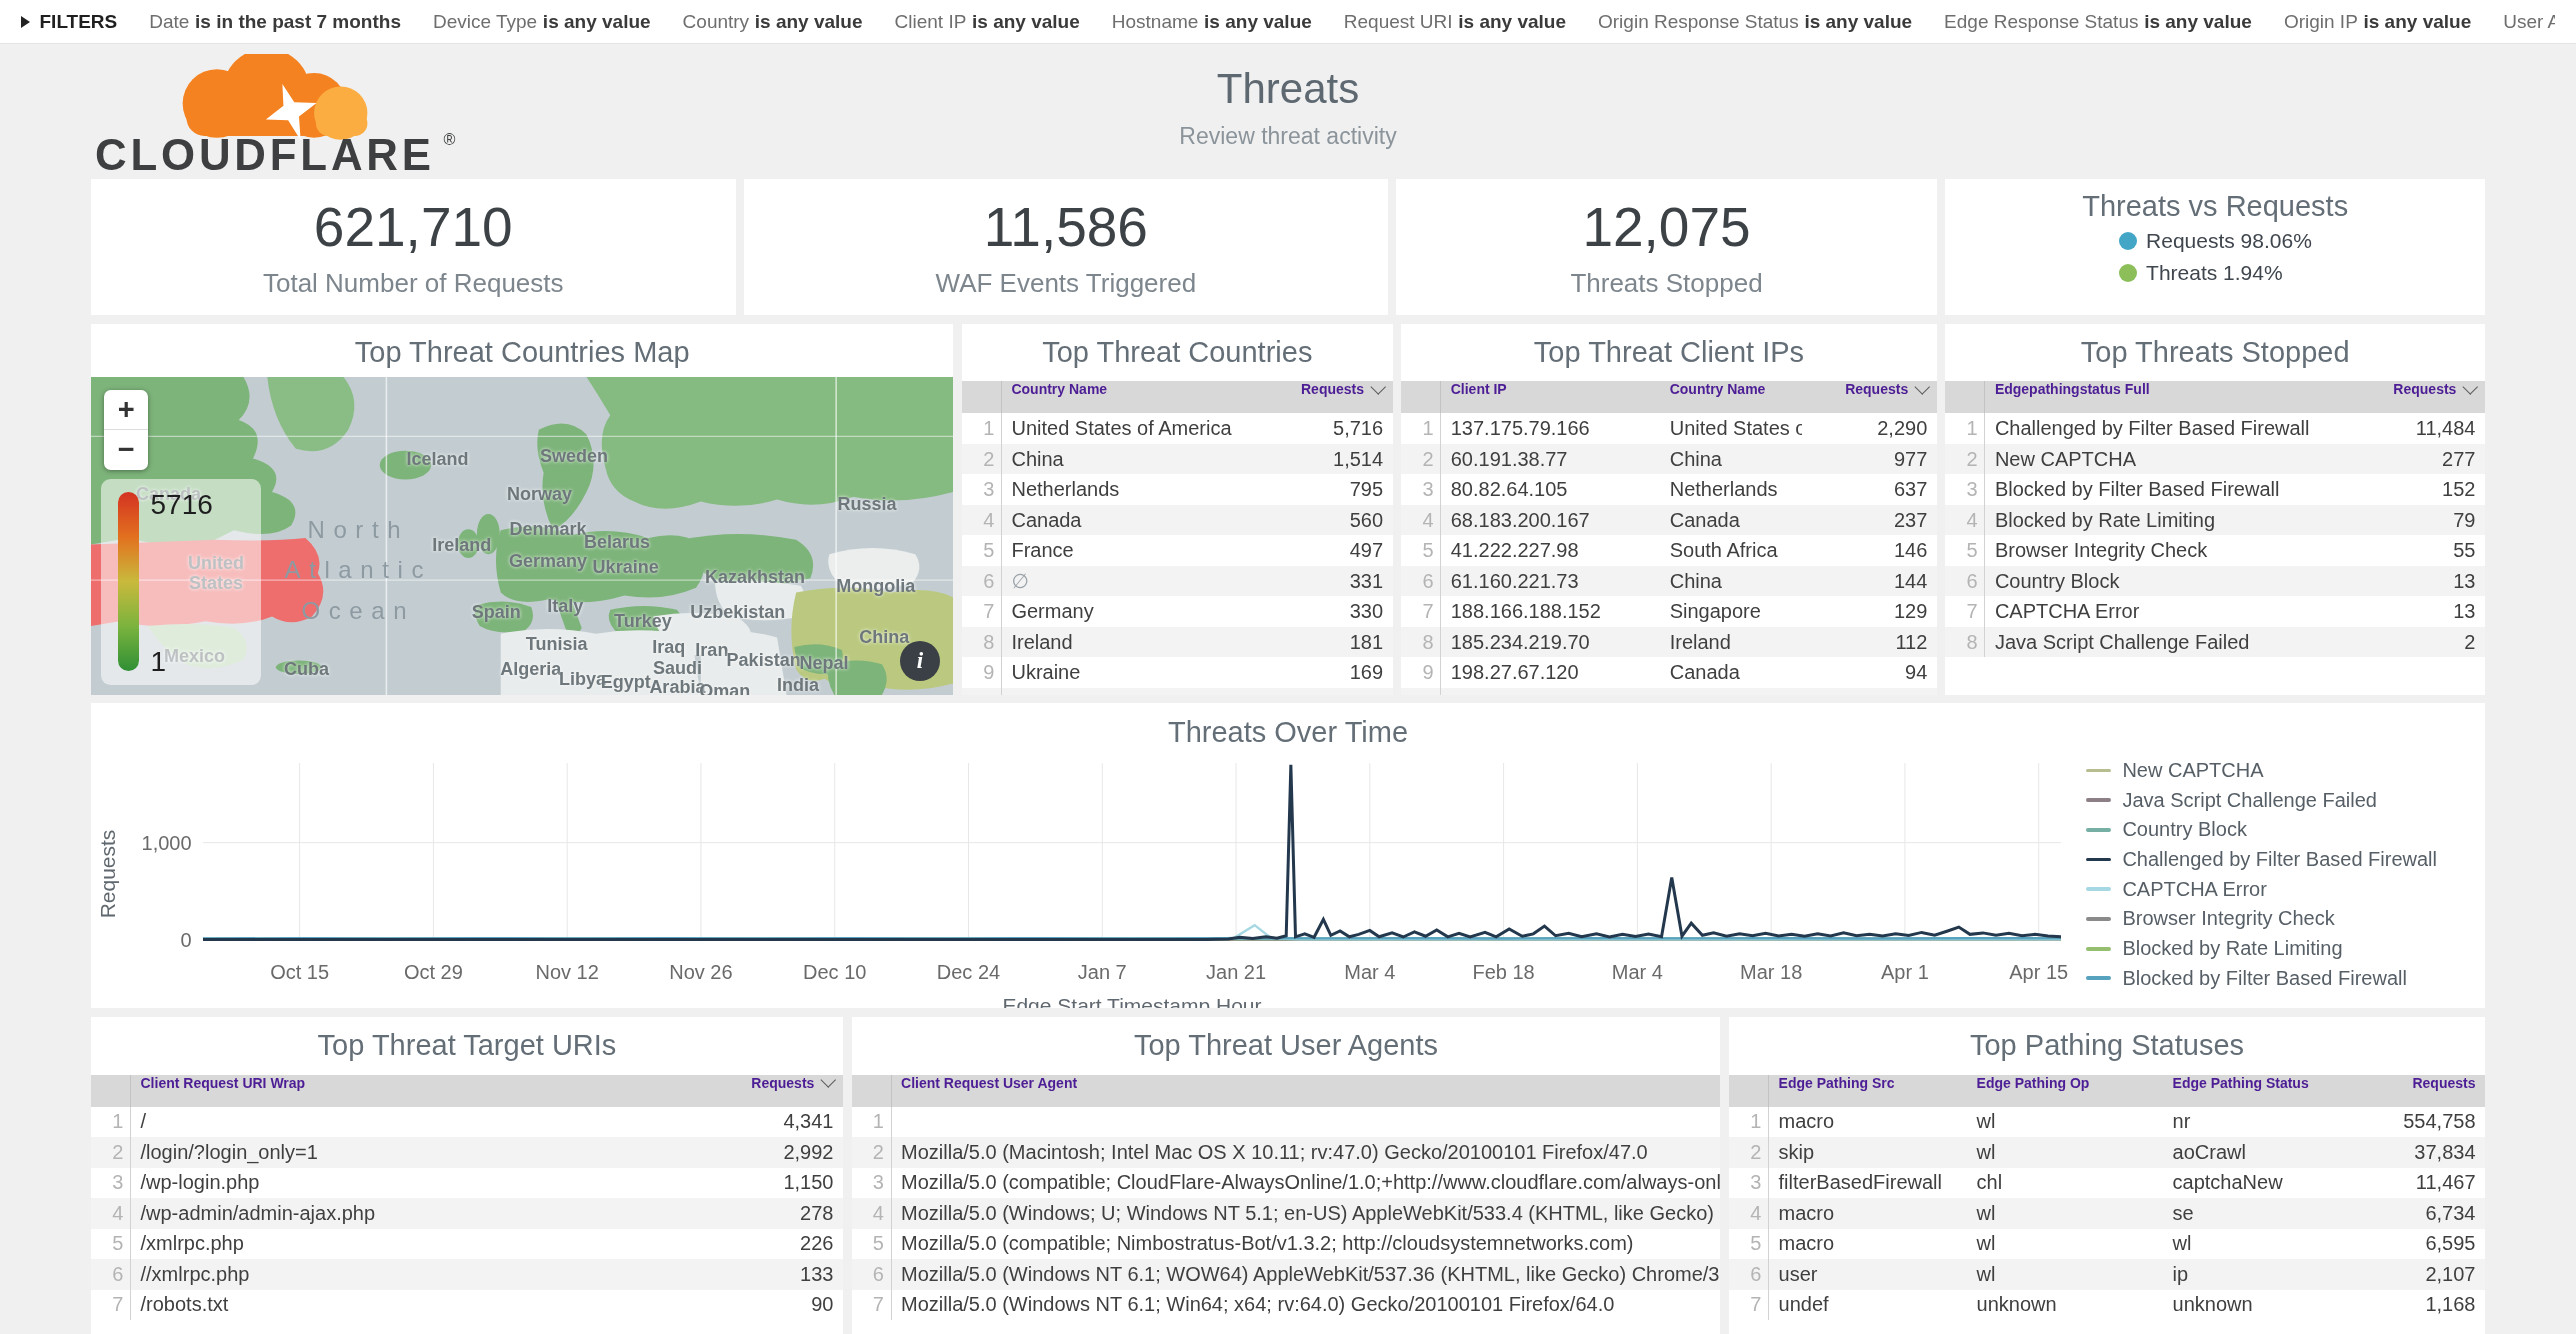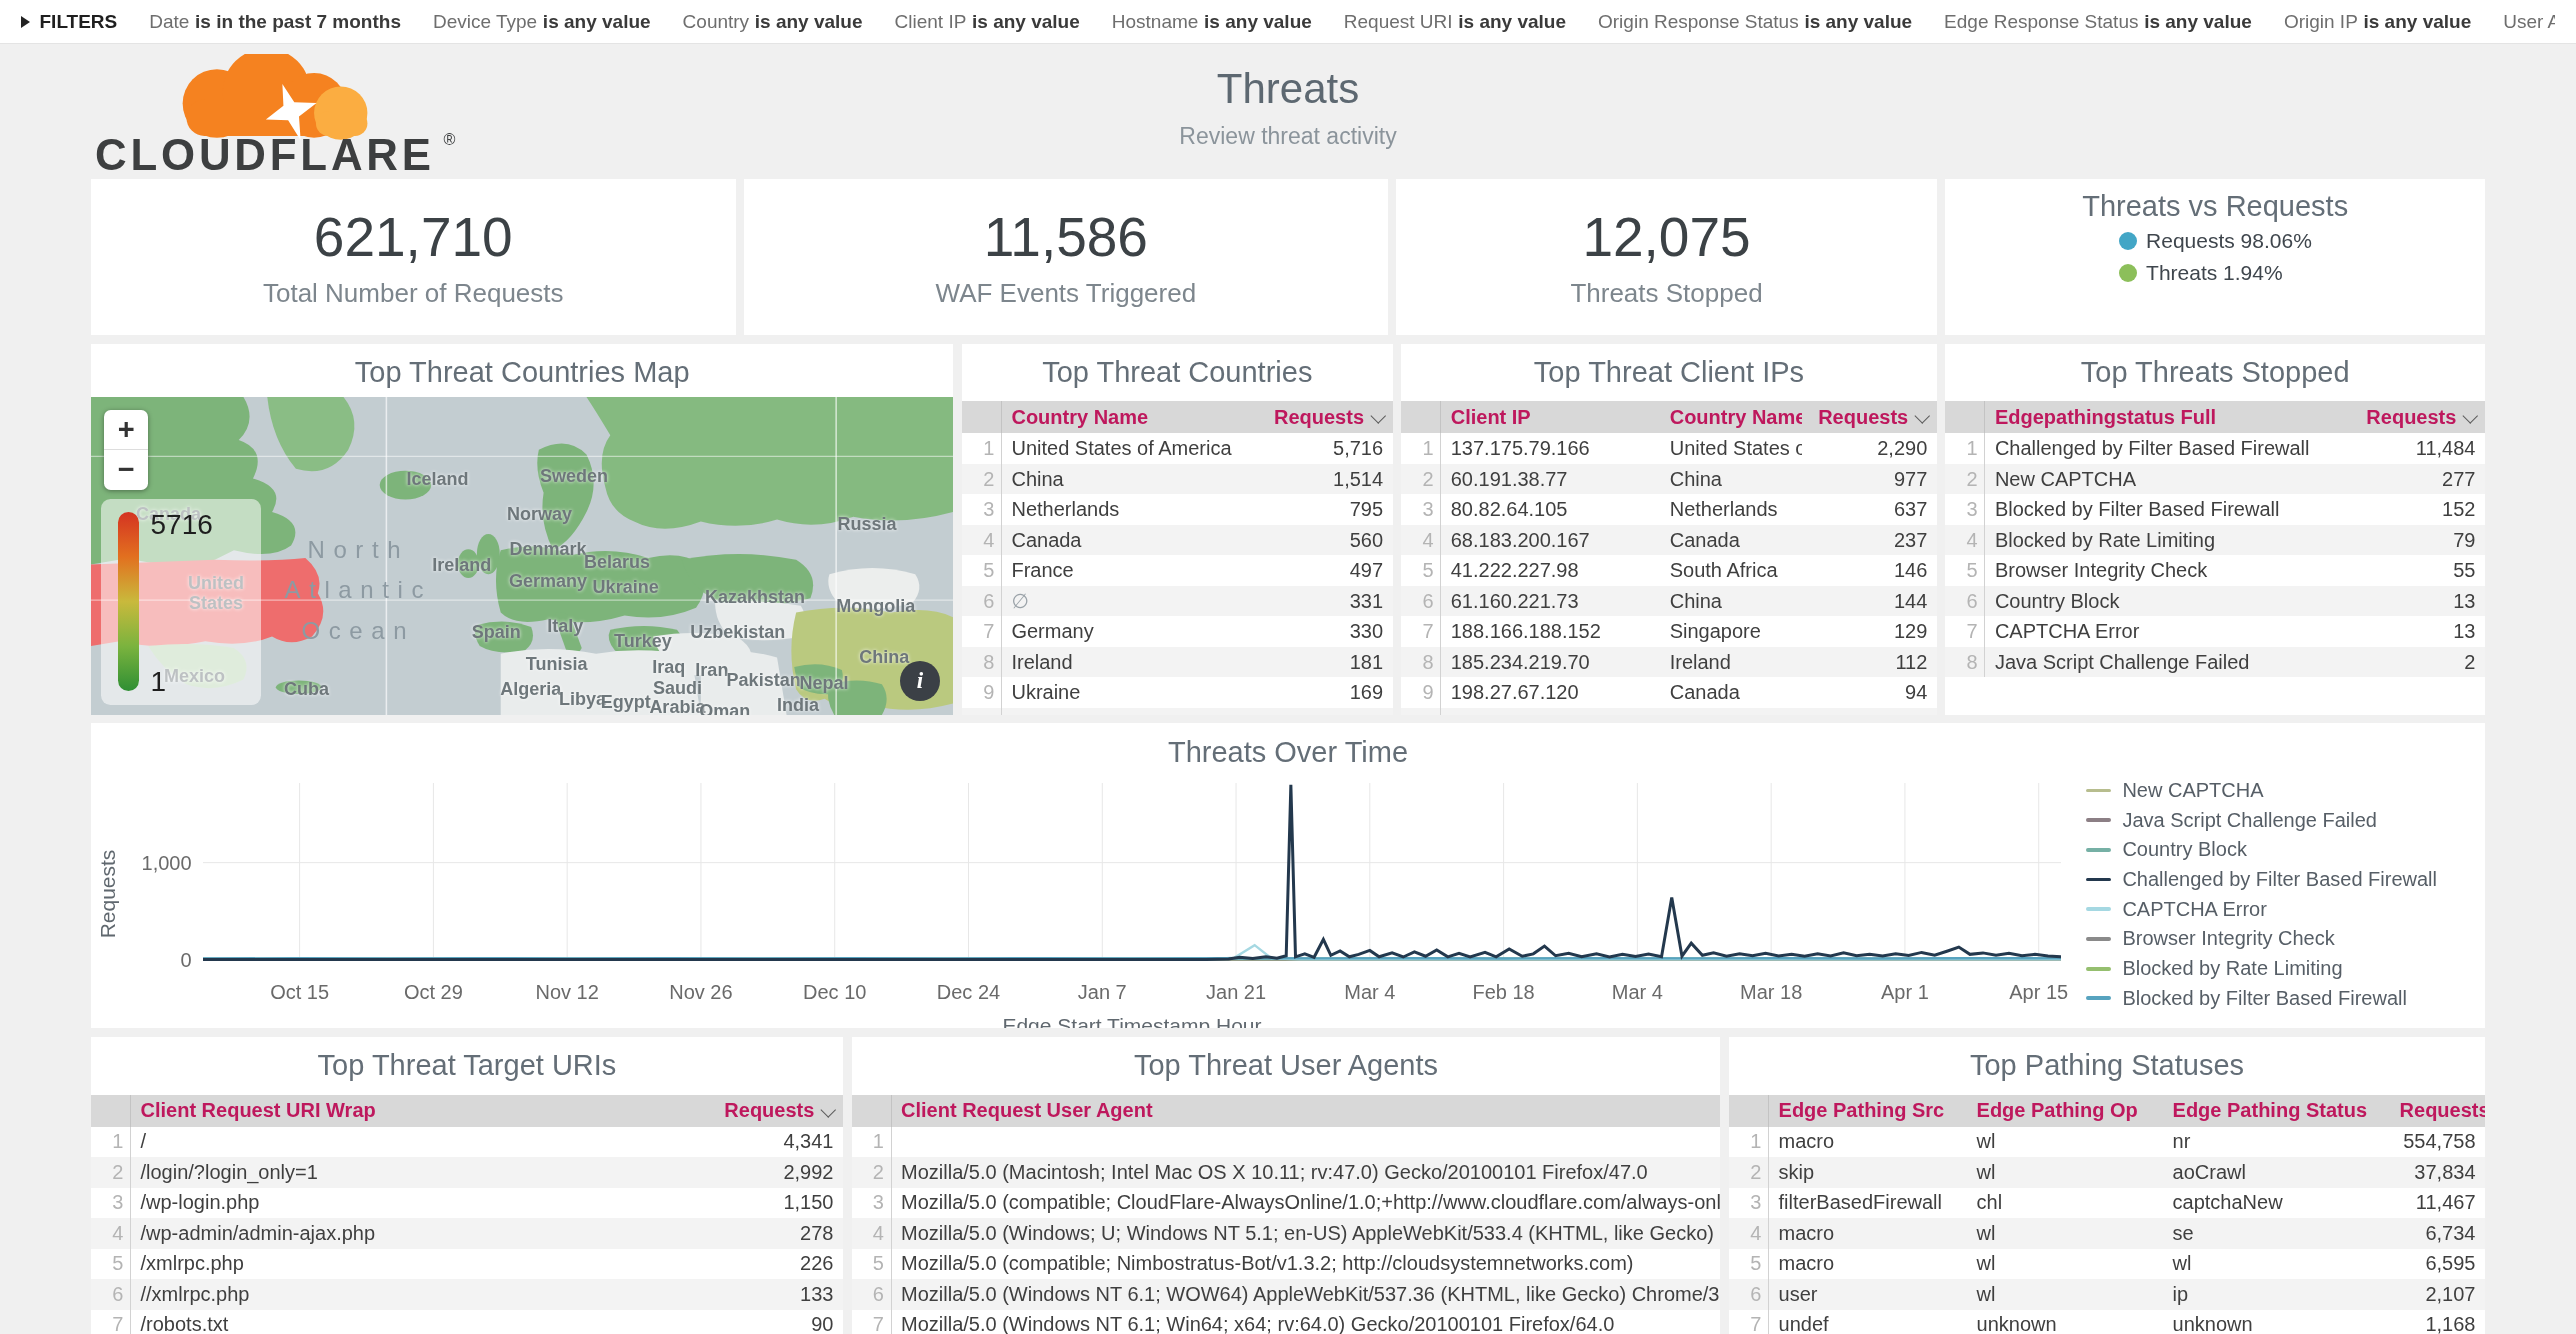--- a/index.html
+++ b/index.html
@@ -23,32 +23,32 @@
   .page-title { font-size:42px; color:#5d6871; font-weight:400; }
   .page-subtitle { font-size:23px; color:#8b949b; margin-top:9.5px; }
 
   
   .content { padding:0 91px; }
   .row { display:flex; gap:8.6px; margin-bottom:8.6px; }
   .panel { background:#fff; overflow:hidden; position:relative; }
   .panel-title { text-align:center; font-size:29px; color:#646e77; padding:12.4px 0; font-weight:400; }
 
   
-  .row-stats { height:156px;border-radius:22px; }
+  .row-stats { height:136px;border-radius:22px; }
   .stat-panel { display:flex; flex-direction:column; align-items:center; justify-content:center; gap:9.5px; }
   .stat-value { font-size:55px; font-weight:300; color:#3c4246; }
   .stat-label { font-size:26px; color:#7d868d; }
   .tvr-panel { display:flex; flex-direction:column; align-items:center; }
   .tvr-title { font-size:29px; color:#646e77; padding:11.4px 0 5.7px; }
   .dot-legend { display:flex; flex-direction:column; gap:7.6px; }
   .dot-row { display:flex; align-items:center; gap:9.5px; font-size:21px; color:#3f464d; }
   .dot { width:18px; height:18px; border-radius:50%; flex:0 0 auto; }
 
   
-  .t-head { display:flex; background:#d8d8d8; height:32px; align-items:center; font-weight:bold; color:#be185d; font-size:20px; }
+  .t-head { display:flex; background:#d8d8d8; height:32px; font-weight:bold; color:#4c1d95; font-size:14px; }
   .t-row { display:flex; height:30.5px; align-items:center; font-size:20px; color:#3f3f3f; }
   .t-row:nth-child(even) { background:#f3f3f3; }
   .t-cell { padding:0 9.5px; overflow:hidden; white-space:nowrap; }
   .t-idx { width:40px; flex:0 0 auto; text-align:right; color:#b4b4b4; border-right:1.9px solid #d2d2d2; padding-right:6.7px; height:100%; display:flex; align-items:center; justify-content:flex-end; }
   .t-head .t-idx { border-right:1.9px solid #c3c3c3; }
   .flexc { flex:1 1 auto; }
   .ar { text-align:right; justify-content:flex-end; }
   .null-val { color:#9aa2a8; }
   .caret { display:inline-block; width:10.5px; height:10.5px; border-right:1.9px solid #5a5a5a; border-bottom:1.9px solid #5a5a5a; transform:rotate(45deg) translate(-1.9px,-1.9px); margin-left:8.6px; }
 

